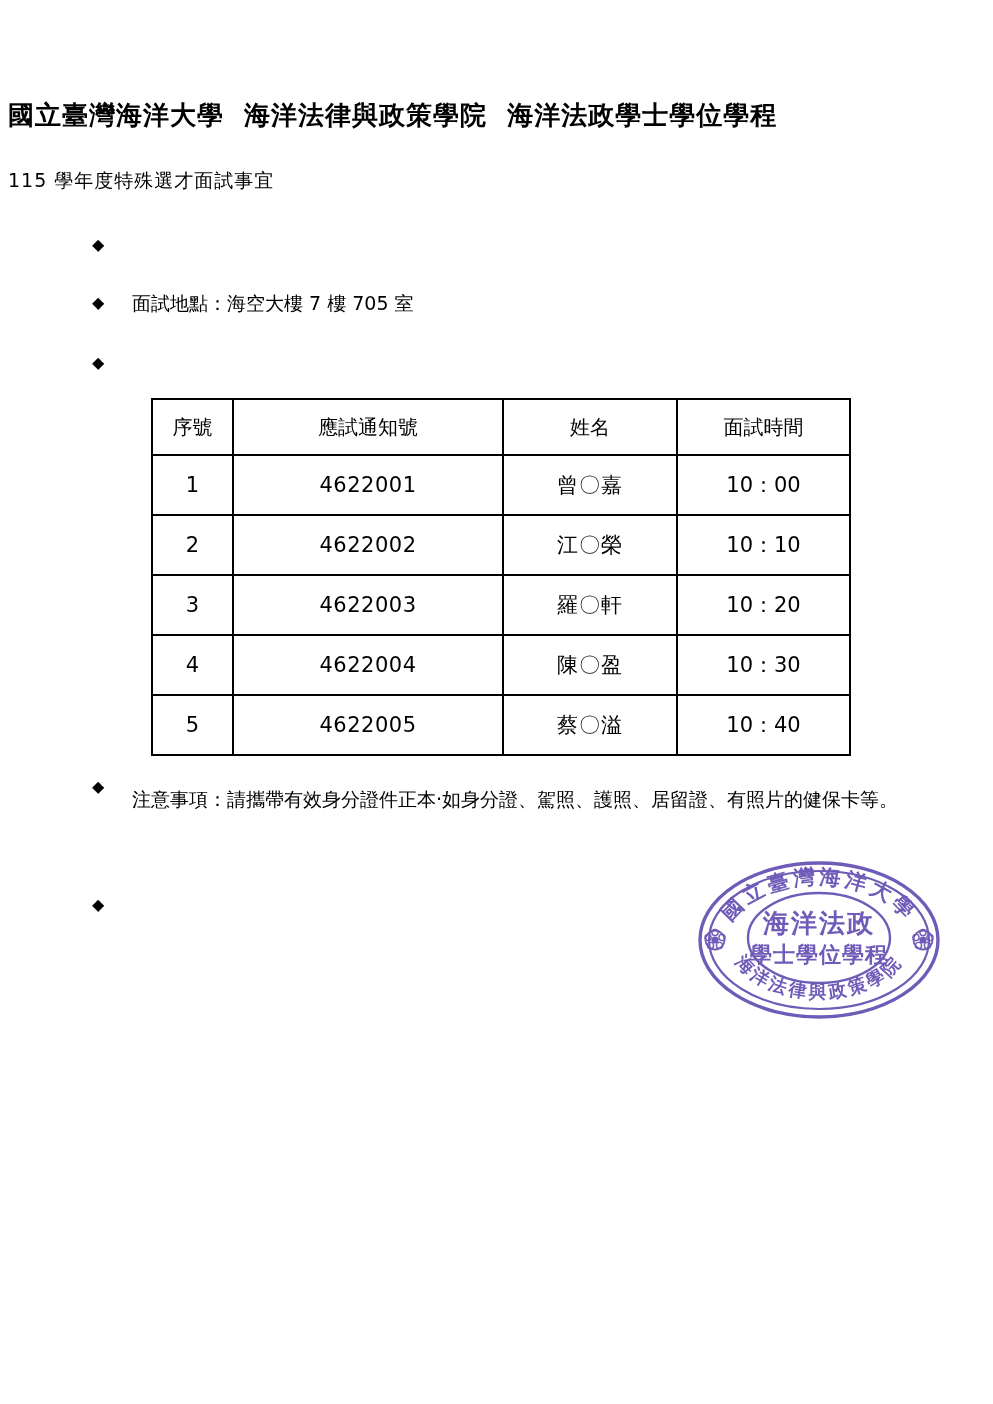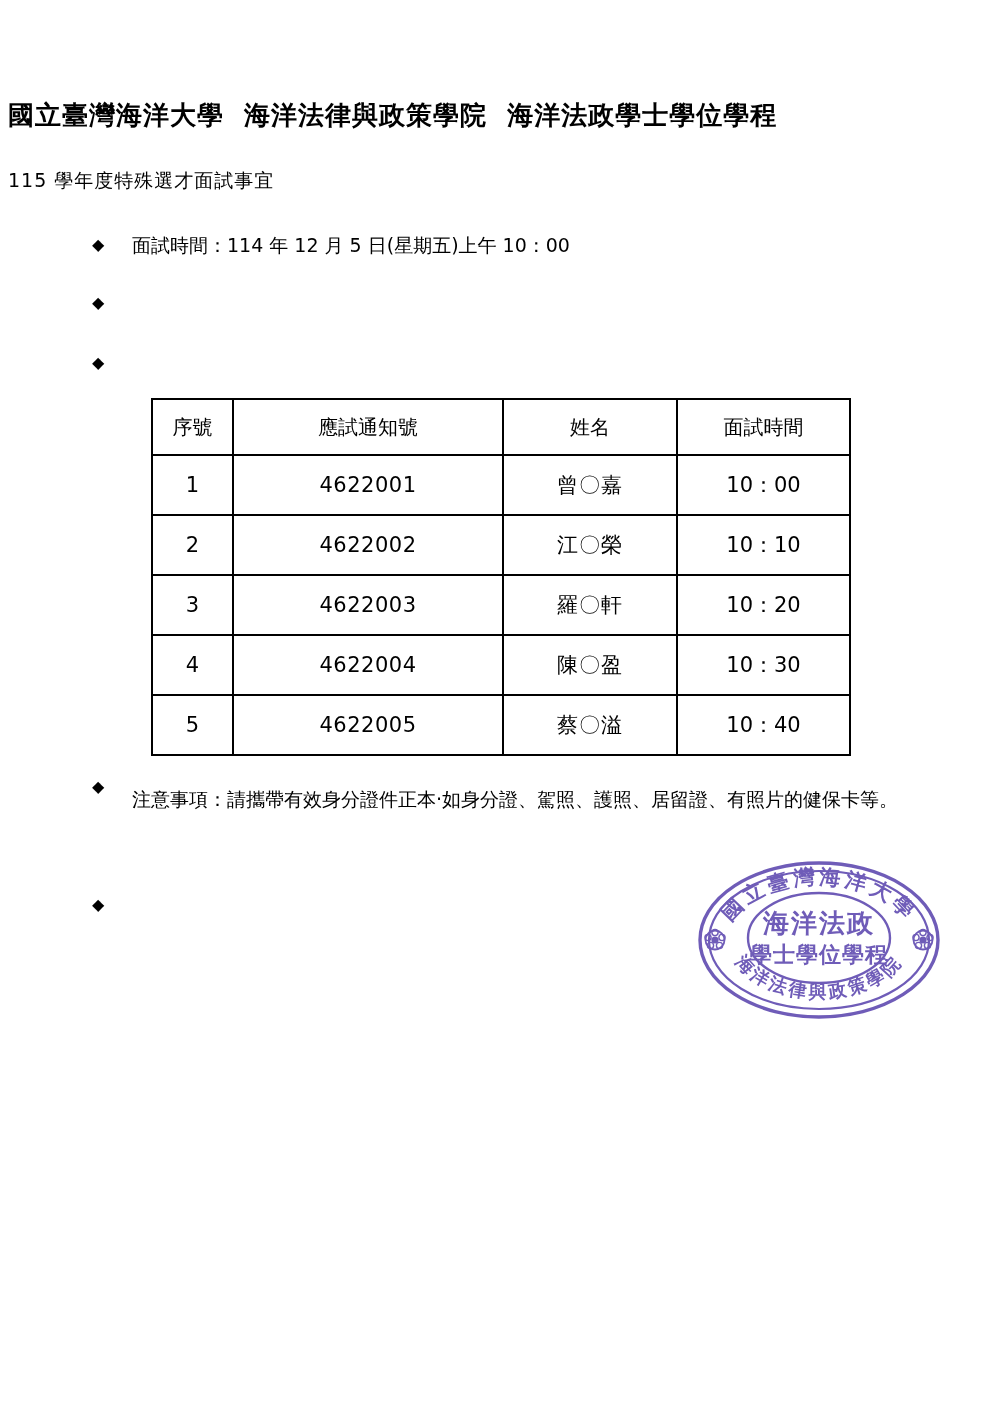--- a/index.html
+++ b/index.html
@@ -121,25 +121,25 @@
 
 <div class="page">
 
   <div class="title-block">
     <div class="title-line1">國立臺灣海洋大學  海洋法律與政策學院  海洋法政學士學位學程</div>
     <div class="title-line2">115 學年度特殊選才面試事宜</div>
   </div>
 
   <div class="bullet-row" id="bullet-time">
     <span class="bullet-mark">◆</span>
-    <span class="bullet-text">面試時間：114 年 12 月 5 日(星期五)上午 10：00</span>
   </div>
 
   <div class="bullet-row" id="bullet-place">
     <span class="bullet-mark">◆</span>
+    <span class="bullet-text">面試地點：海空大樓 7 樓 705 室</span>
   </div>
 
   <div class="bullet-row" id="bullet-sched">
     <span class="bullet-mark">◆</span>
   </div>
 
   <table class="schedule-table">
     <thead>
       <tr>
         <th class="col-seq">序號</th>

